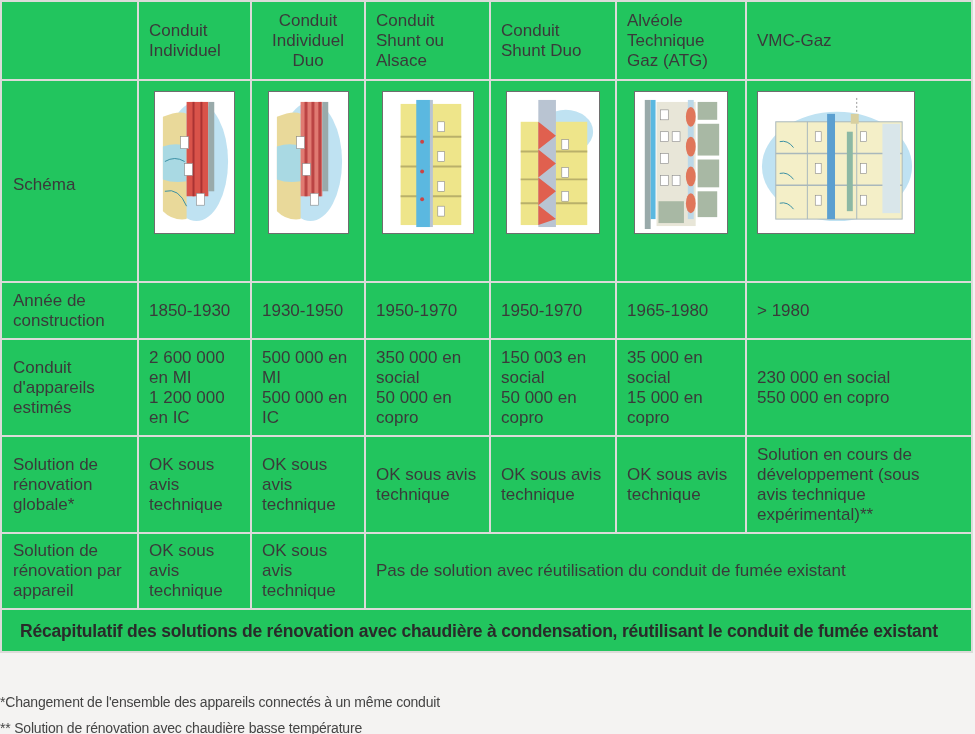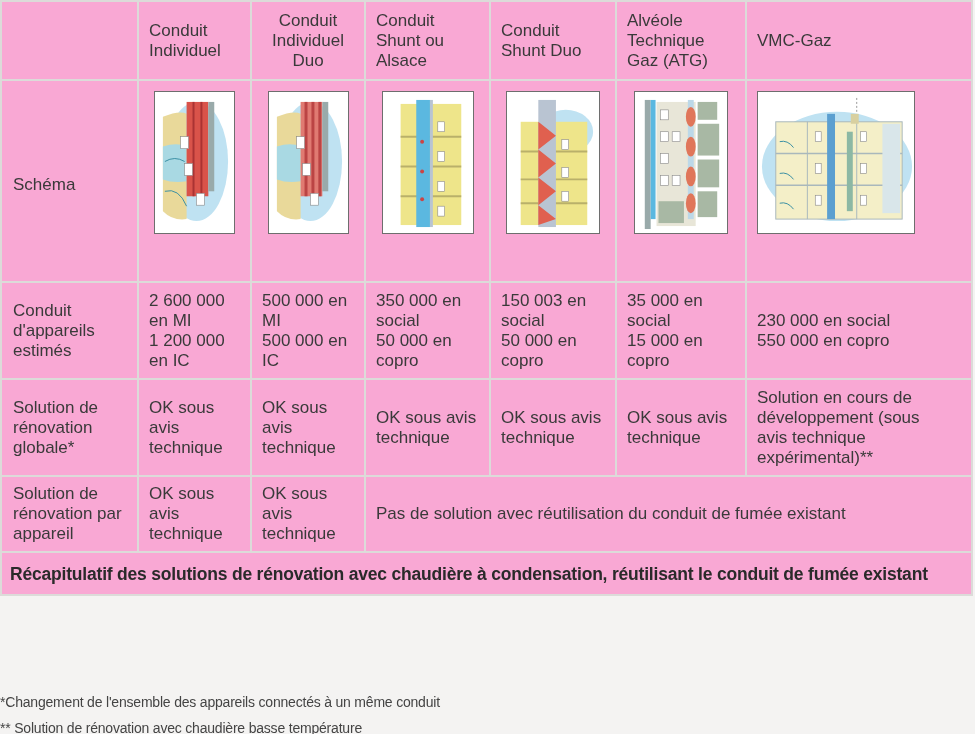--- a/index.html
+++ b/index.html
@@ -3,40 +3,40 @@
 <meta charset="utf-8">
 <style>
   * { box-sizing: border-box; margin: 0; padding: 0; }
   html, body { width: 975px; height: 734px; background: #f4f3f2; overflow: hidden; }
   body { font-family: "Liberation Sans", "DejaVu Sans", sans-serif; color: #333; position: relative; }
   table.main {
     position: absolute; left: 0; top: 0;
     width: 971px;
     border-collapse: collapse;
     table-layout: fixed;
-    background: #f9a8d4;
+    background: #22c55e;
   }
   table.main td {
     border: 2px solid #dcdbd9;
     font-size: 17px;
     line-height: 20px;
     padding: 0 10px;
     vertical-align: middle;
     color: #3a3a3a;
     font-weight: normal;
   }
   table.main tr.r-head td { height: 79px; }
   table.main tr.r-head td.center { text-align: center; }
   table.main tr.r-schema td { height: 202px; vertical-align: top; padding-top: 10px; }
   table.main tr.r-vent td { height: 37px; }
   table.main tr.r-year td { height: 57px; }
   table.main tr.r-count td { height: 97px; }
   table.main tr.r-glob td { height: 97px; }
   table.main tr.r-app td { height: 76px; }
-  table.main tr.r-caption td { height: 43px; font-weight: bold; font-size: 17.5px; letter-spacing: -0.2px; color: #2a2a2a; padding-left: 8px; }
+  table.main tr.r-caption td { height: 43px; font-weight: bold; font-size: 17.5px; letter-spacing: -0.2px; color: #2a2a2a; padding-left: 18px; }
   .label-cell { padding-left: 11px !important; }
   .multi { white-space: pre-line; }
   .img-frame {
     background: #fff;
     border: 1.5px solid #6e6e6e;
     height: 143px;
     margin: 0 auto;
     position: relative;
     overflow: hidden;
   }
@@ -193,20 +193,30 @@
           <rect x="104" y="40" width="6" height="10" fill="#fff" stroke="#888" stroke-width=".6"></rect>
           <rect x="104" y="72" width="6" height="10" fill="#fff" stroke="#888" stroke-width=".6"></rect>
           <rect x="104" y="104" width="6" height="10" fill="#fff" stroke="#888" stroke-width=".6"></rect>
           <path d="M22 50 Q30 48 36 56 M22 82 Q30 80 36 88 M22 112 Q30 110 36 118" stroke="#3a8fa3" fill="none"></path>
         </svg>
       </div>
     </td>
   </tr>
 
 
+  <tr class="r-year">
+    <td class="label-cell multi">Année de
+construction</td>
+    <td>1850-1930</td>
+    <td>1930-1950</td>
+    <td>1950-1970</td>
+    <td>1950-1970</td>
+    <td>1965-1980</td>
+    <td>&gt; 1980</td>
+  </tr>
 
   <tr class="r-count">
     <td class="label-cell multi">Conduit
 d'appareils
 estimés</td>
     <td class="multi">2 600 000
 en MI
 1 200 000
 en IC</td>
     <td class="multi">500 000 en

